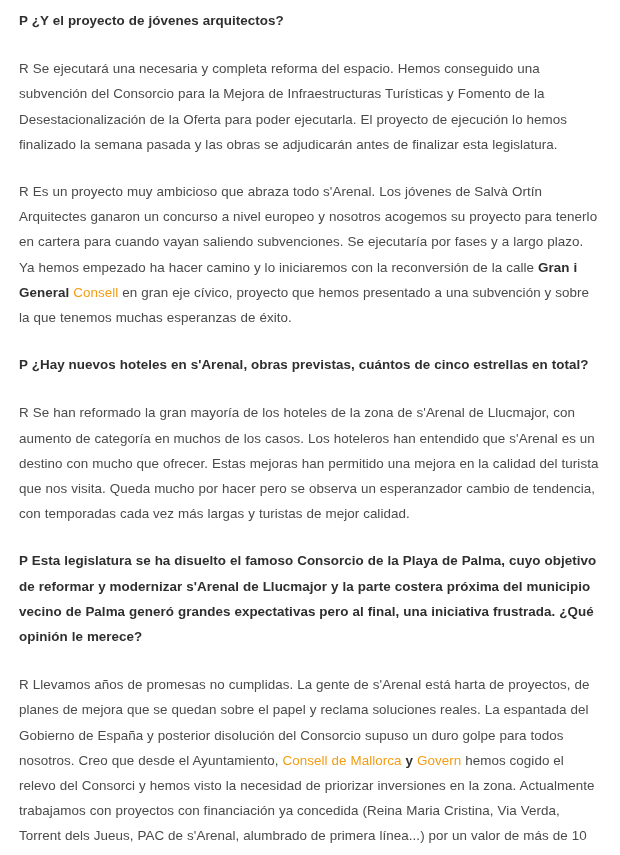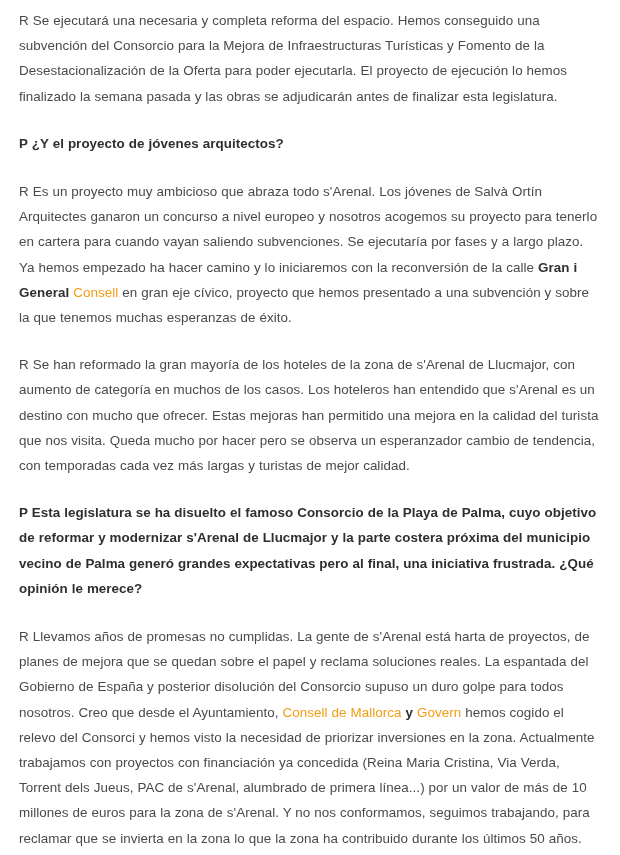--- a/index.html
+++ b/index.html
@@ -48,19 +48,20 @@
     font-weight: bold;
   }
   .seg {
     display: inline;
   }
 </style>
 </head>
 <body>
 
 <main class="article" id="article-root">
+    <p class="para question"><span class="seg">P ¿Y el proyecto de jóvenes arquitectos?</span></p>
     <p class="para"><span class="seg">R Se ejecutará una necesaria y completa reforma del espacio. Hemos conseguido una subvención del Consorcio para la Mejora de Infraestructuras Turísticas y Fomento de la Desestacionalización de la Oferta para poder ejecutarla. El proyecto de ejecución lo hemos finalizado la semana pasada y las obras se adjudicarán antes de finalizar esta legislatura.</span></p>
-    <p class="para question"><span class="seg">P ¿Y el proyecto de jóvenes arquitectos?</span></p>
     <p class="para"><span class="seg">R Es un proyecto muy ambicioso que abraza todo s'Arenal. Los jóvenes de Salvà Ortín Arquitectes ganaron un concurso a nivel europeo y nosotros acogemos su proyecto para tenerlo en cartera para cuando vayan saliendo subvenciones. Se ejecutaría por fases y a largo plazo. Ya hemos empezado ha hacer camino y lo iniciaremos con la reconversión de la calle </span><span class="strong">Gran i General</span><span class="seg"> </span><a class="link">Consell</a><span class="seg"> en gran eje cívico, proyecto que hemos presentado a una subvención y sobre la que tenemos muchas esperanzas de éxito.</span></p>
+    <p class="para question"><span class="seg">P ¿Hay nuevos hoteles en s'Arenal, obras previstas, cuántos de cinco estrellas en total?</span></p>
     <p class="para"><span class="seg">R Se han reformado la gran mayoría de los hoteles de la zona de s'Arenal de Llucmajor, con aumento de categoría en muchos de los casos. Los hoteleros han entendido que s'Arenal es un destino con mucho que ofrecer. Estas mejoras han permitido una mejora en la calidad del turista que nos visita. Queda mucho por hacer pero se observa un esperanzador cambio de tendencia, con temporadas cada vez más largas y turistas de mejor calidad.</span></p>
     <p class="para question"><span class="seg">P Esta legislatura se ha disuelto el famoso Consorcio de la Playa de Palma, cuyo objetivo de reformar y modernizar s'Arenal de Llucmajor y la parte costera próxima del municipio vecino de Palma generó grandes expectativas pero al final, una iniciativa frustrada. ¿Qué opinión le merece?</span></p>
     <p class="para"><span class="seg">R Llevamos años de promesas no cumplidas. La gente de s'Arenal está harta de proyectos, de planes de mejora que se quedan sobre el papel y reclama soluciones reales. La espantada del Gobierno de España y posterior disolución del Consorcio supuso un duro golpe para todos nosotros. Creo que desde el Ayuntamiento, </span><a class="link">Consell de Mallorca</a><span class="seg"> </span><span class="strong">y</span><span class="seg"> </span><a class="link">Govern</a><span class="seg"> hemos cogido el relevo del Consorci y hemos visto la necesidad de priorizar inversiones en la zona. Actualmente trabajamos con proyectos con financiación ya concedida (Reina Maria Cristina, Via Verda, Torrent dels Jueus, PAC de s'Arenal, alumbrado de primera línea...) por un valor de más de 10 millones de euros para la zona de s'Arenal. Y no nos conformamos, seguimos trabajando, para reclamar que se invierta en la zona lo que la zona ha contribuido durante los últimos 50 años.</span></p>
   </main>
 
 </body></html>

